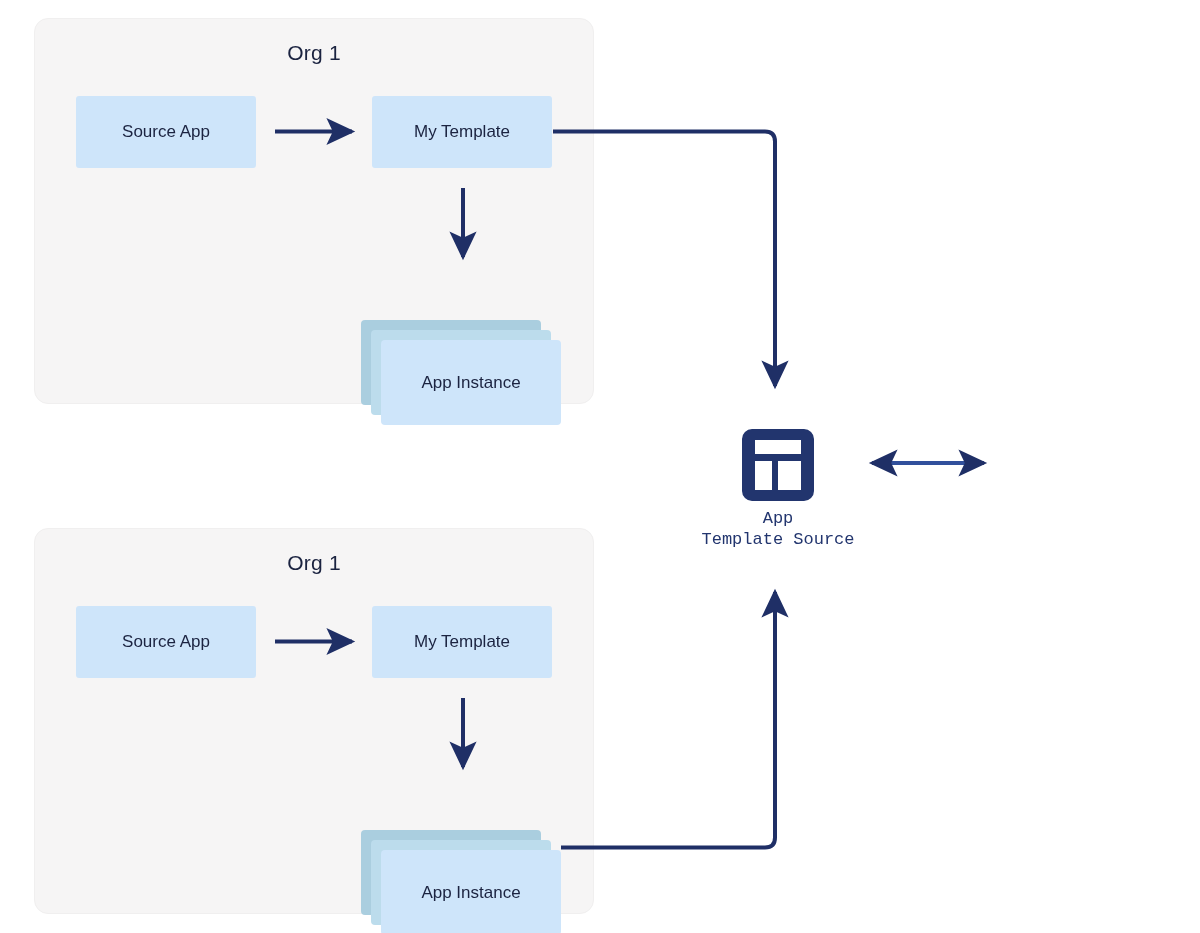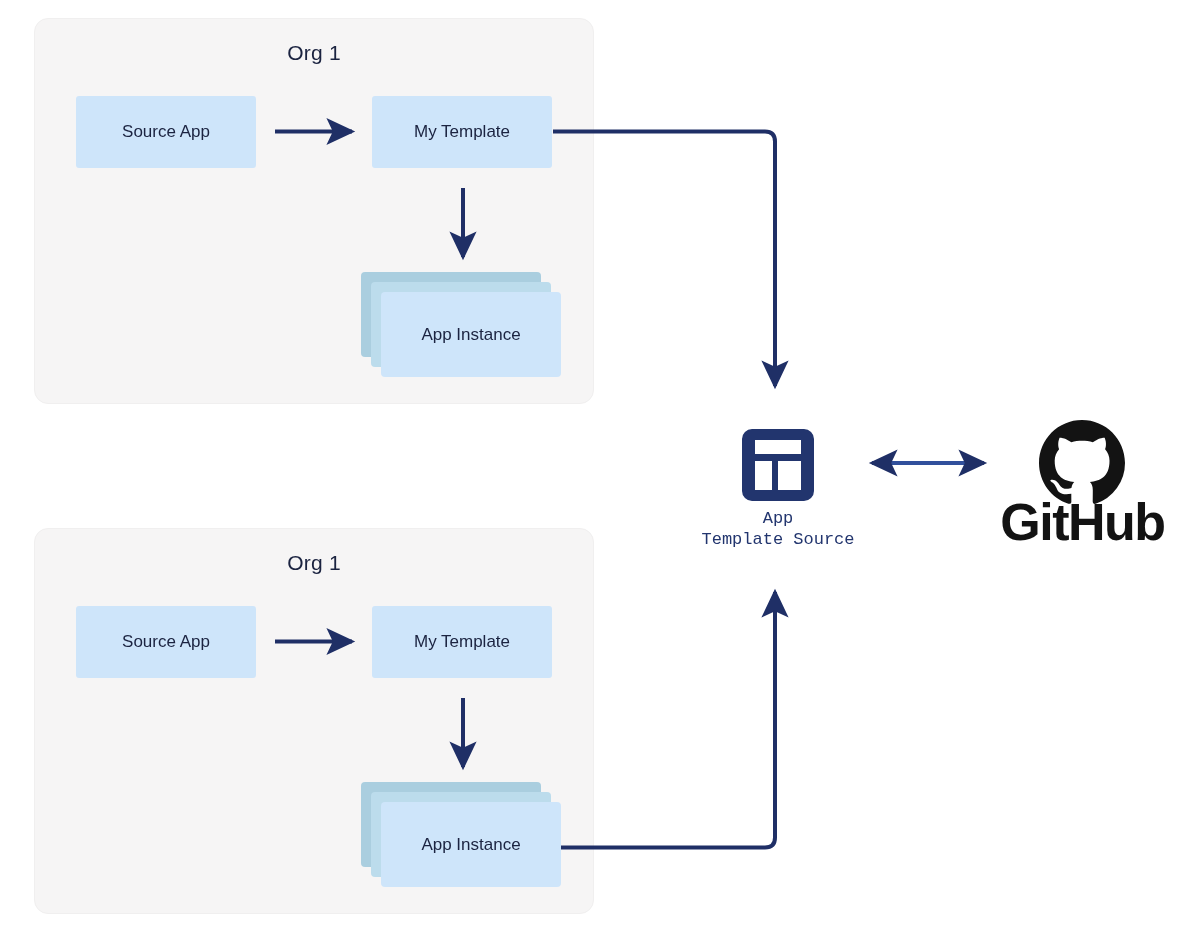--- a/index.html
+++ b/index.html
@@ -49,20 +49,21 @@
     font-size: 17px;
     color: #1b2340;
     box-sizing: border-box;
   }
 
   
   .stack {
     position: absolute;
     width: 200px;
     height: 105px;
+    margin-top: 48px;
   }
   .stack .layer {
     position: absolute;
     border-radius: 4px;
     width: 180px;
     height: 85px;
   }
   .stack .layer.back2 { left: 0px;  top: 0px;  background: #aacedf; }
   .stack .layer.back1 { left: 10px; top: 10px; background: #bcdcec; }
   .stack .layer.front {
@@ -197,23 +198,14 @@
                M15 13 H61 V27 H15 Z
                M15 34 H32 V63 H15 Z
                M38 34 H61 V63 H38 Z"></path>
     </svg>
   </div>
   <div class="tpl-label">
     <div>App</div>
     <div>Template Source</div>
   </div>
 
-  <div class="gh-logo">
-    <svg class="gh-mark" viewBox="0 0 16 16">
-      <path fill="#131313" d="M8 0C3.58 0 0 3.58 0 8c0 3.54 2.29 6.53 5.47 7.59.4.07.55-.17.55-.38
-        0-.19-.01-.82-.01-1.49-2.01.37-2.53-.49-2.69-.94-.09-.23-.48-.94-.82-1.13-.28-.15-.68-.52-.01-.53.63-.01 1.08.58 1.23.82.72 1.21 1.87.87 2.33.66.07-.52.28-.87.51-1.07-1.78-.2-3.64-.89-3.64-3.95
-        0-.87.31-1.59.82-2.15-.08-.2-.36-1.02.08-2.12 0 0 .67-.21 2.2.82.64-.18 1.32-.27 2-.27s1.36.09 2 .27c1.53-1.04 2.2-.82 2.2-.82.44 1.1.16 1.92.08 2.12.51.56.82 1.27.82 2.15
-        0 3.07-1.87 3.75-3.65 3.95.29.25.54.73.54 1.48 0 1.07-.01 1.93-.01 2.2 0 .21.15.46.55.38A8.01 8.01 0 0 0 16 8c0-4.42-3.58-8-8-8z"></path>
-    </svg>
-    <div class="gh-word">GitHub</div>
-  </div>
 
 </div>
 
 </body></html>

